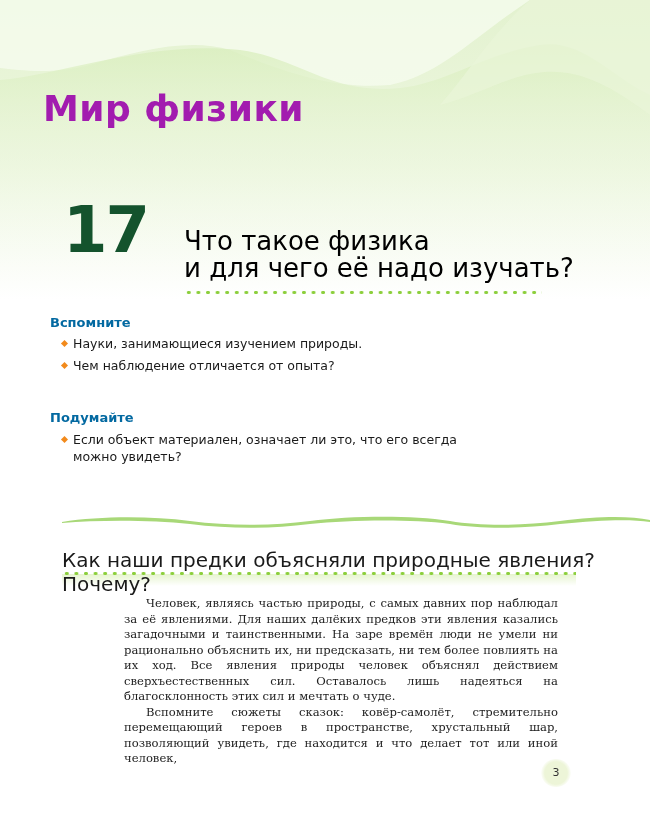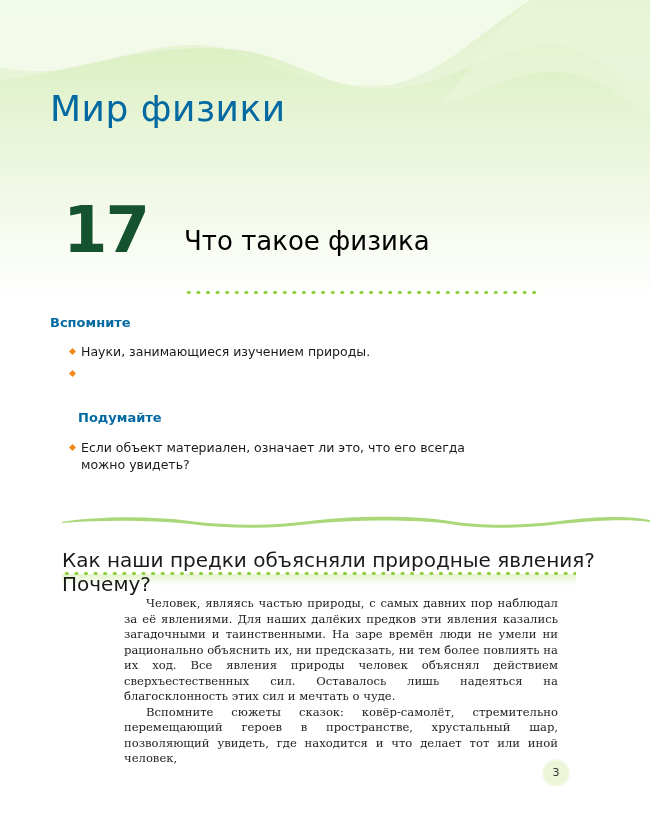--- a/index.html
+++ b/index.html
@@ -5,23 +5,23 @@
   html, body { margin: 0; padding: 0; }
   body {
     width: 650px; height: 835px; position: relative; overflow: hidden;
     background: #ffffff;
     font-family: "DejaVu Sans", sans-serif;
   }
   .bg-svg { position: absolute; left: 0; top: 0; width: 650px; height: 300px; z-index: 0; }
   .layer { position: absolute; z-index: 1; }
 
   .section-title {
-    left: 50px; top: 88px; margin: 0;
-    font-family: "DejaVu Sans", sans-serif; font-weight: normal;
-    font-size: 36px; color: #0369a1; letter-spacing: 0.5px;
+    left: 43px; top: 88px; margin: 0;
+    font-family: "DejaVu Sans", sans-serif; font-weight: bold;
+    font-size: 36px; color: #a21caf; letter-spacing: 0.5px;
   }
   .para-number {
     left: 63px; top: 198px; margin: 0;
     font-family: "DejaVu Sans", sans-serif; font-weight: bold;
     font-size: 64px; color: #14532d; line-height: 1; letter-spacing: -2px;
   }
   .para-title {
     left: 184px; top: 228px; margin: 0;
     font-size: 26px; line-height: 27px; color: #000000; font-weight: normal;
   }
@@ -30,23 +30,23 @@
     height: 5px;
     background-image: radial-gradient(circle, #8ccf3c 1.6px, transparent 2px);
     background-size: 9.6px 5px; background-repeat: repeat-x;
   }
   .dots-title { left: 184px; top: 290px; width: 358px; }
 
   .box-heading {
     left: 50px; margin: 0; font-size: 13px; font-weight: bold; color: #0369a1;
   }
   .remember-heading { top: 315px; }
-  .think-heading { top: 410px; margin-left: 28px; }
+  .think-heading { top: 410px; }
 
-  ul.qlist { list-style: none; margin: 8px; padding: 0; left: 62px; width: 440px; }
+  ul.qlist { list-style: none; margin: 0; padding: 0; left: 62px; width: 440px; }
   ul.qlist li {
     position: relative; padding-left: 11px; font-size: 12.5px; color: #1a1a1a;
     line-height: 17px; margin-bottom: 5px;
   }
   ul.qlist li .bullet {
     position: absolute; left: 0; top: 6px; width: 5px; height: 5px;
     background: #f28a1c; transform: rotate(45deg);
   }
   .remember-list { top: 335px; }
   .think-list { top: 431px; }
@@ -98,27 +98,28 @@
   <path d="M0,80 C60,75 150,40 240,50 C300,58 330,95 400,88 C450,82 480,55 540,45 C580,38 610,75 650,95 L650,300 L0,300 Z" fill="url(#hill)" opacity="0.8"></path>
   <path d="M530,0 L650,0 L650,115 C610,85 580,70 545,72 C510,74 480,95 440,105 C470,70 495,30 530,0 Z" fill="#e9f5d8" opacity="0.7"></path>
 </svg>
 
 <h1 class="layer section-title">Мир физики</h1>
 
 <div class="layer para-number">17</div>
 
 <h2 class="layer para-title">
   <span>Что такое физика</span>
+  <span>и для чего её надо изучать?</span>
 </h2>
 <div class="layer dots dots-title"></div>
 
 <h3 class="layer box-heading remember-heading">Вспомните</h3>
 <ul class="layer qlist remember-list">
   <li><span class="bullet"></span><span>Науки, занимающиеся изучением природы.</span></li>
-  <li><span class="bullet"></span></li>
+  <li><span class="bullet"></span><span>Чем наблюдение отличается от опыта?</span></li>
 </ul>
 
 <h3 class="layer box-heading think-heading">Подумайте</h3>
 <ul class="layer qlist think-list">
   <li><span class="bullet"></span><span>Если объект материален, означает ли это, что его всегда можно увидеть?</span></li>
 </ul>
 
 <svg class="layer wave-svg" viewBox="0 0 590 20" preserveAspectRatio="none">
   <path d="M2,10 C40,4 90,4 130,9 C170,14 210,14 250,9 C290,4 350,3 390,9 C420,14 460,14 500,9 C540,4 570,4 590,8 L590,10 C570,7 540,8 500,12 C460,17 420,17 390,12 C350,7 290,8 250,12 C210,17 170,17 130,12 C90,8 40,8 2,11 Z" fill="#a8d878"></path>
 </svg>

